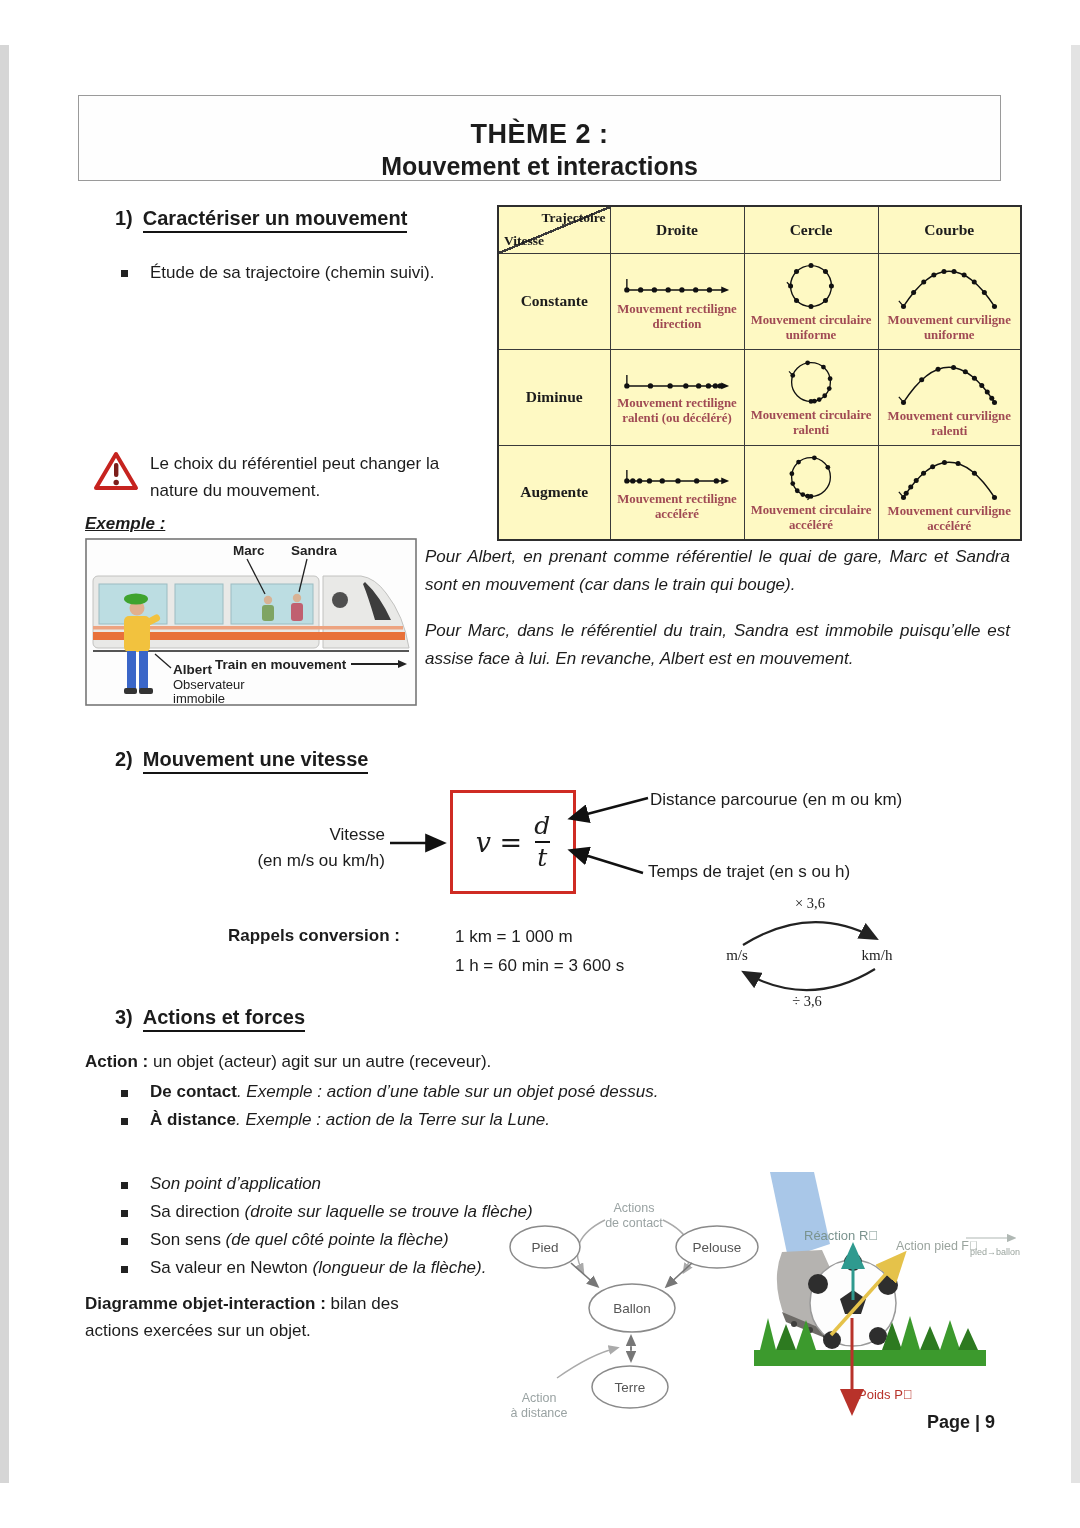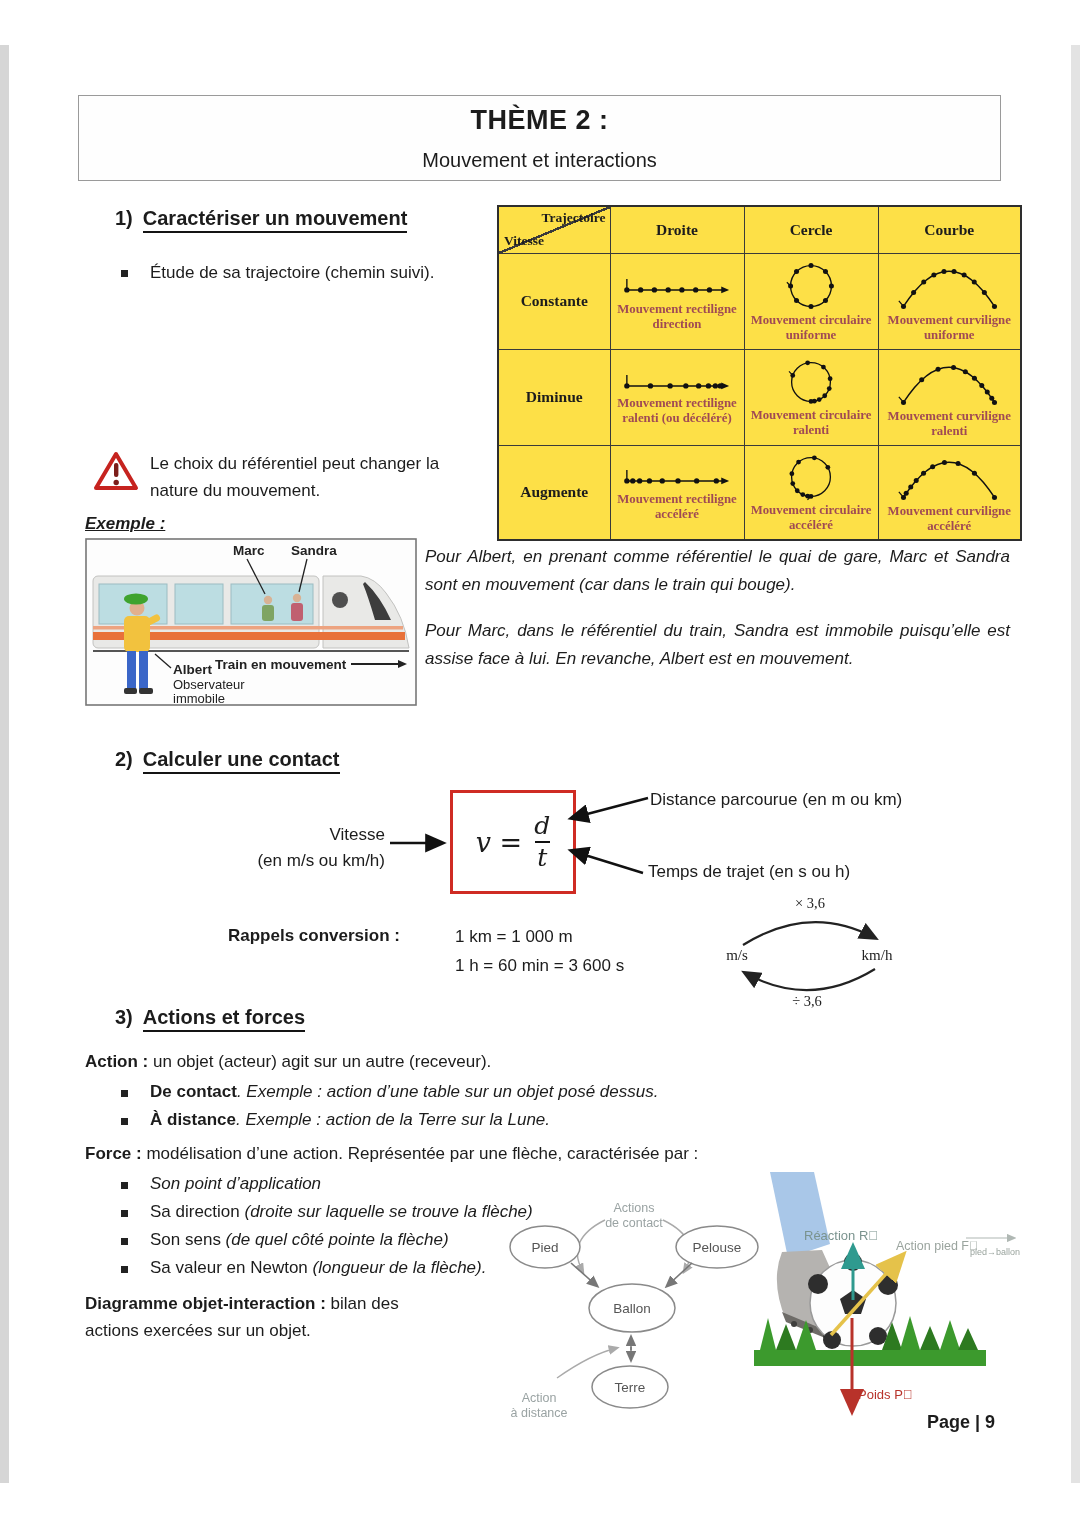--- a/index.html
+++ b/index.html
@@ -3,37 +3,37 @@
 <meta charset="utf-8">
 <style>
   html,body{margin:0;padding:0;background:#fff}
   body{font-family:"Liberation Sans",sans-serif;color:#1c1c1c}
   .page{position:relative;width:1080px;height:1528px;background:#fff;overflow:hidden}
   .abs{position:absolute}
   .edge{position:absolute;top:45px;height:1438px}
   .edge.l{left:0;width:9px;background:#d6d6d6}
   .edge.r{left:1071px;width:9px;background:#e3e3e3}
 
-  .titlebox{border:1px solid #9a9a9a;text-align:center;padding-top:9px;box-sizing:border-box;background:#fefefe}
+  .titlebox{border:1px solid #9a9a9a;text-align:center;padding-top:23px;box-sizing:border-box;background:#fefefe}
   .t1{font-size:27px;font-weight:700;letter-spacing:.5px}
-  .t2{font-size:20px;font-weight:400;margin-top:13px}
+  .t2{font-size:25px;font-weight:700;margin-top:2px}
 
   .h2x{font-size:20px;font-weight:700;white-space:nowrap}
   .h2x .hnum{margin-right:10px}
   .h2x .hund{border-bottom:2.5px solid #141414;padding-bottom:2px}
 
   .body-txt{font-size:17px;line-height:27px}
   .just{text-align:justify}
   .it{font-style:italic}
 
   .blist .row{display:flex;line-height:30px;font-size:17px}
   .sq{width:7px;height:7px;background:#222;margin:12px 22px 0 3px;flex:none}
 
   
-  table.mv{border-collapse:collapse;table-layout:fixed;background:#fde047;border:2.5px solid #2e2e2e;font-family:"Liberation Serif",serif}
+  table.mv{border-collapse:collapse;table-layout:fixed;background:#fef9c3;border:2.5px solid #2e2e2e;font-family:"Liberation Serif",serif}
   table.mv td,table.mv th{border:1.6px solid #3a3a3a;padding:1px;vertical-align:middle;text-align:center;overflow:hidden}
   .corner{position:relative;background:linear-gradient(to bottom right,transparent calc(50% - 1.2px),#3a3a3a calc(50% - 1.2px) calc(50% + 1.2px),transparent calc(50% + 1.2px))}
   .corner .ct{position:absolute;top:3px;right:4px;font-weight:700;font-size:13.5px}
   .corner .cb{position:absolute;bottom:4px;left:5px;font-weight:700;font-size:13.5px}
   .colh{font-weight:700;font-size:15.5px}
   .rowh{font-weight:700;font-size:15.5px}
   .cellfig{display:flex;flex-direction:column;align-items:center;justify-content:center;gap:1px}
   .cap{color:#a04a54;font-weight:700;font-size:12.8px;line-height:14.5px}
 
   .exl{font-style:italic;font-weight:700;font-size:17px;text-decoration:underline}
@@ -340,21 +340,21 @@
     <text x="88" y="165" font-size="13" fill="#222">immobile</text>
     <text x="130" y="131" font-size="13.5" font-weight="bold" fill="#222">Train en mouvement</text>
     <line x1="266" y1="126" x2="316" y2="126" stroke="#222" stroke-width="2"></line>
     <polygon points="322,126 313,122 313,130" fill="#222"></polygon>
   </svg>
 
   <div class="abs body-txt it just" style="left:425px;top:543px;width:585px;line-height:27.5px">Pour Albert, en prenant comme référentiel le quai de gare, Marc et Sandra sont en mouvement (car dans le train qui bouge).</div>
   <div class="abs body-txt it just" style="left:425px;top:617px;width:585px;line-height:27.5px">Pour Marc, dans le référentiel du train, Sandra est immobile puisqu’elle est assise face à lui. En revanche, Albert est en mouvement.</div>
 
   <div class="abs h2x" style="left:115px;top:748px">
-    <span class="hnum">2)</span><span class="hund">Calculer une contact</span>
+    <span class="hnum">2)</span><span class="hund">Mouvement une vitesse</span>
   </div>
 
   <div class="abs vlab" style="left:250px;top:822px;width:135px">
     <div>Vitesse</div>
     <div>(en m/s ou km/h)</div>
   </div>
   <div class="abs fbox" style="left:450px;top:790px;width:126px;height:104px">
     <span class="fv">v =</span>
     <div class="frac">
       <span>d</span>
@@ -405,23 +405,20 @@
     <div class="row" style="line-height:28px">
         <span class="sq"></span>
         <span><b>De contact</b><span class="it">. Exemple : action d’une table sur un objet posé dessus.</span></span>
       </div>
     <div class="row" style="line-height:28px">
         <span class="sq"></span>
         <span><b>À distance</b><span class="it">. Exemple : action de la Terre sur la Lune.</span></span>
       </div>
   </div>
 
-  <div class="abs body-txt" style="left:85px;top:1140px;width:900px">
-    <b>Force :</b><span> modélisation d’une action. Représentée par une flèche, caractérisée par :</span>
-  </div>
   <div class="abs blist" style="left:118px;top:1170px;width:520px">
     <div class="row" style="line-height:28px">
         <span class="sq"></span>
         <span><span></span><span class="it">Son point d’application</span></span>
       </div>
     <div class="row" style="line-height:28px">
         <span class="sq"></span>
         <span><span>Sa direction </span><span class="it">(droite sur laquelle se trouve la flèche)</span></span>
       </div>
     <div class="row" style="line-height:28px">

